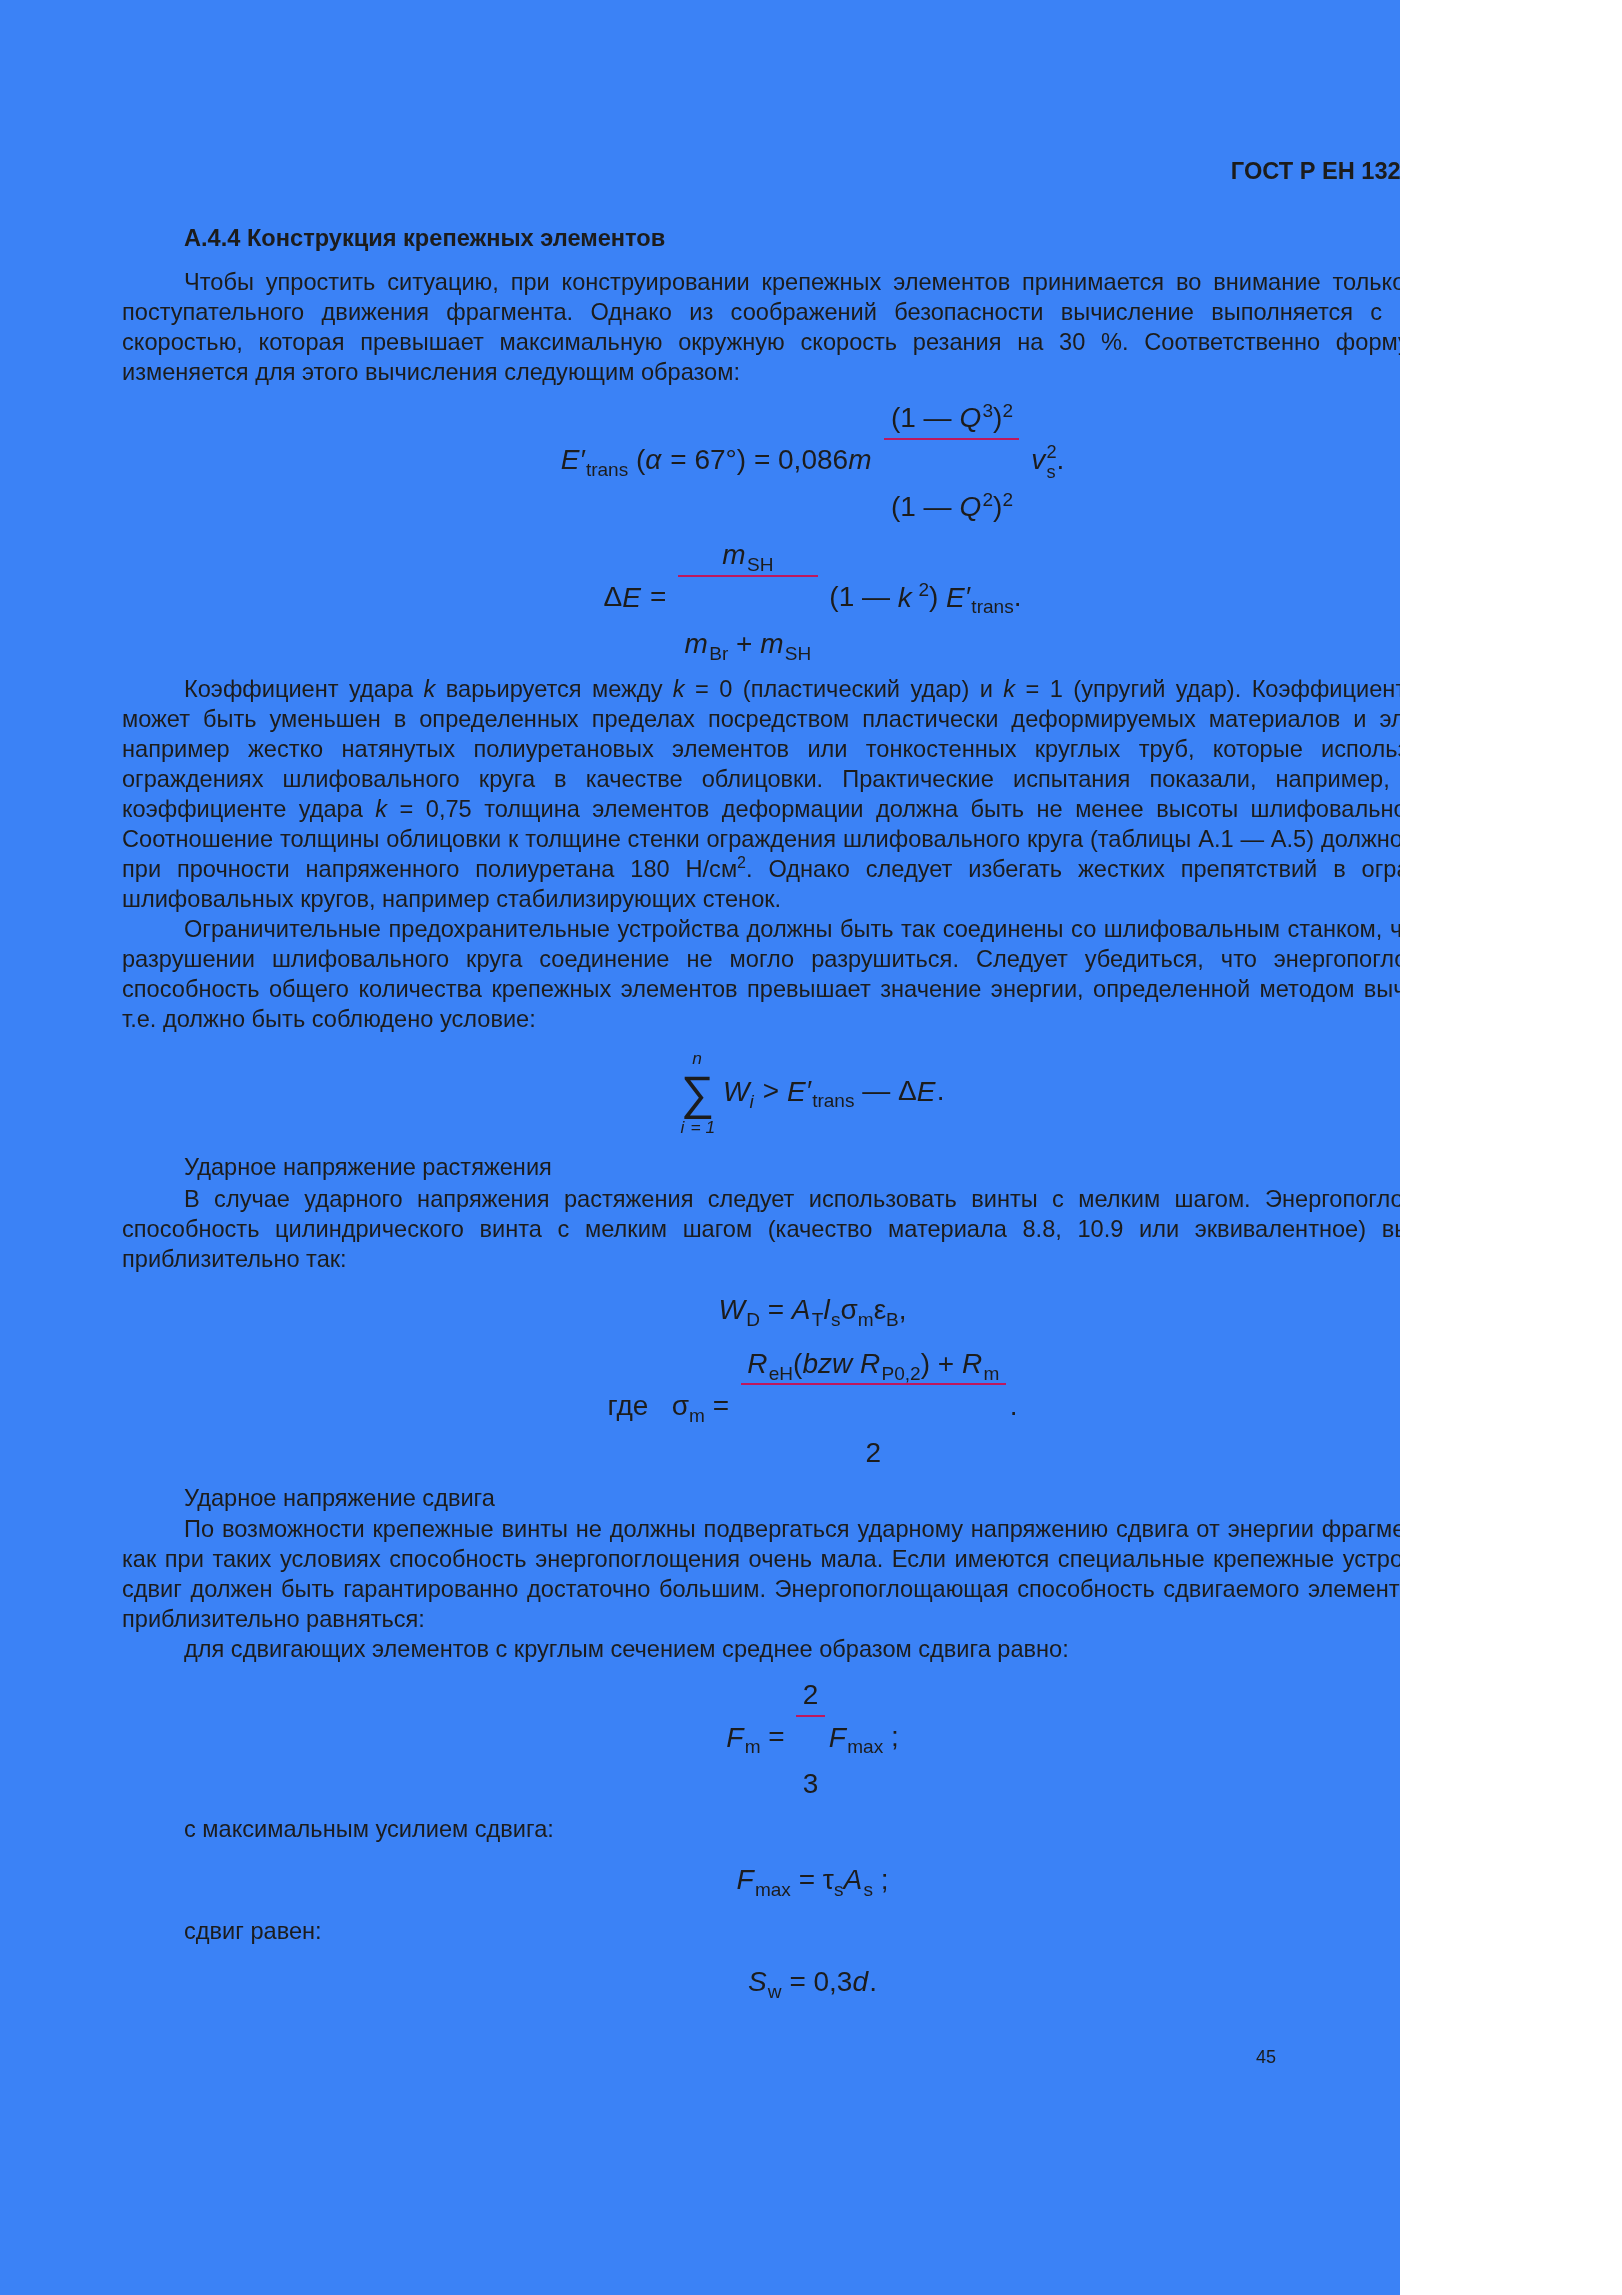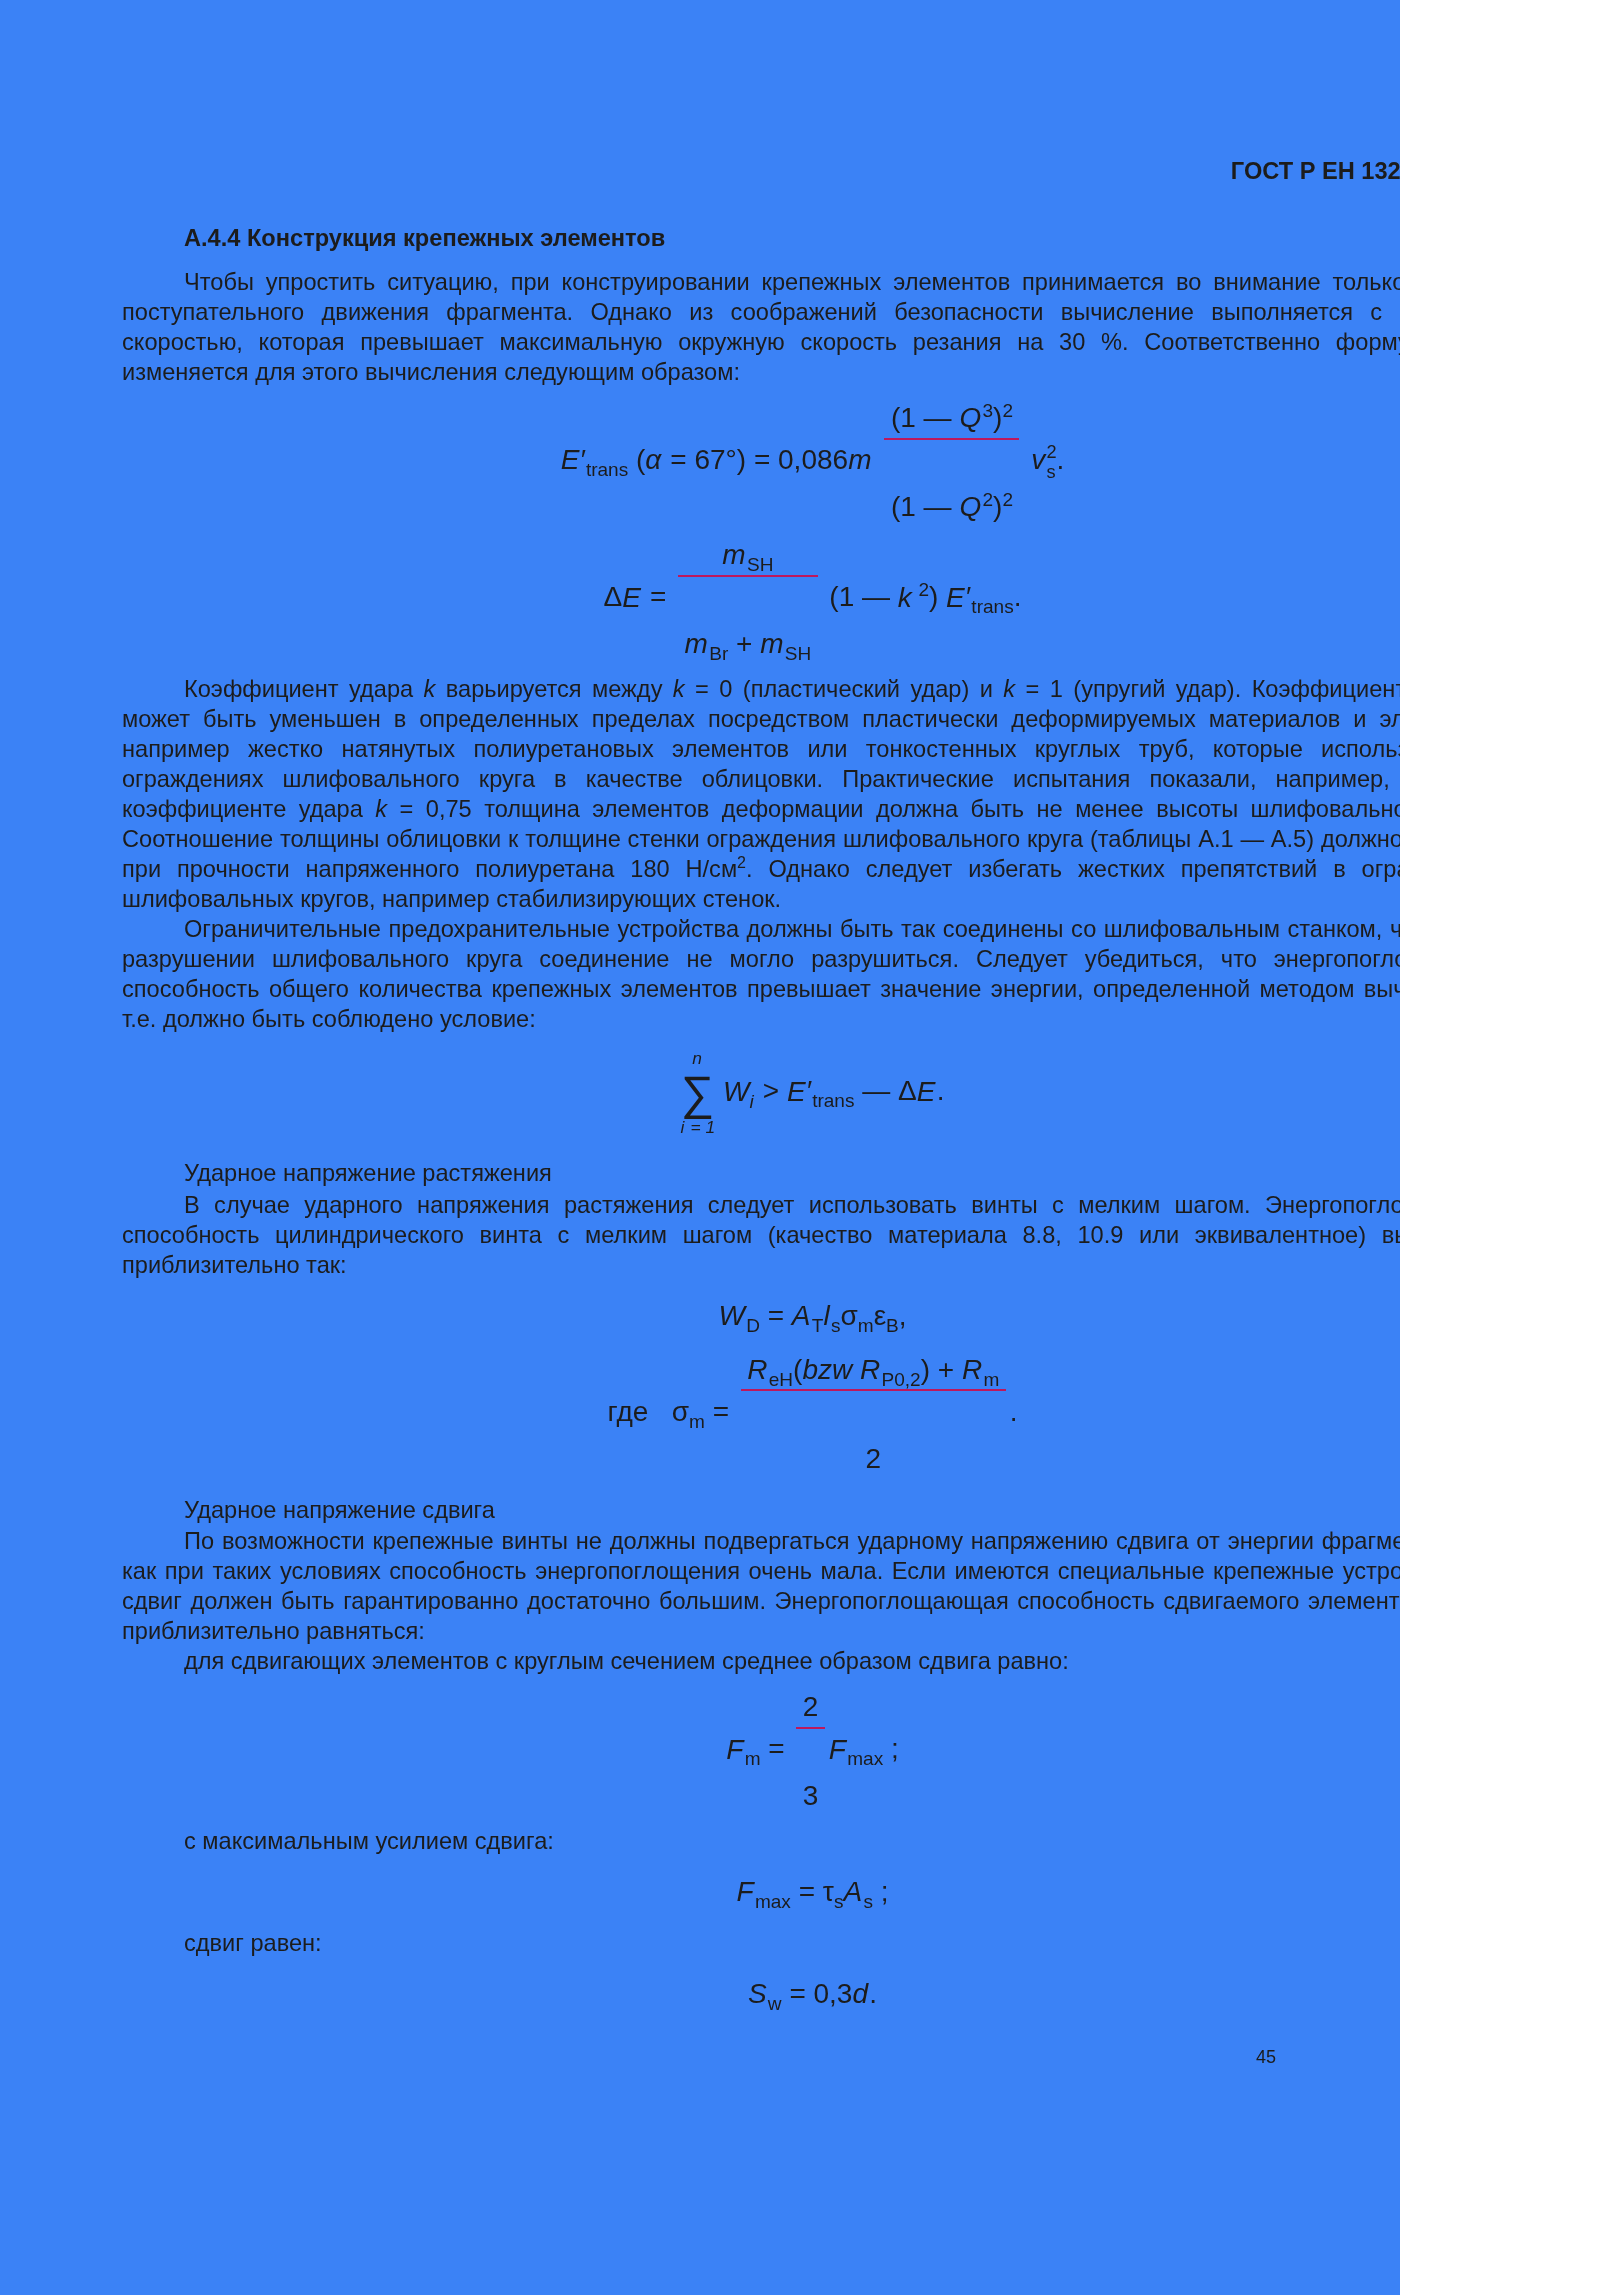--- a/index.html
+++ b/index.html
@@ -31,21 +31,21 @@
     font-weight: bold;
     text-indent: 62px;
     margin-bottom: 14px;
   }
   p.para {
     text-align: justify;
     text-indent: 62px;
   }
   .subhead {
     text-indent: 62px;
-    margin-top: 19px;
+    margin-top: 7px;
     margin-bottom: 1.3px;
   }
   .formula-row {
     position: relative;
     display: flex;
     align-items: center;
     justify-content: center;
     margin: 13px 0;
     min-height: 46px;
   }

